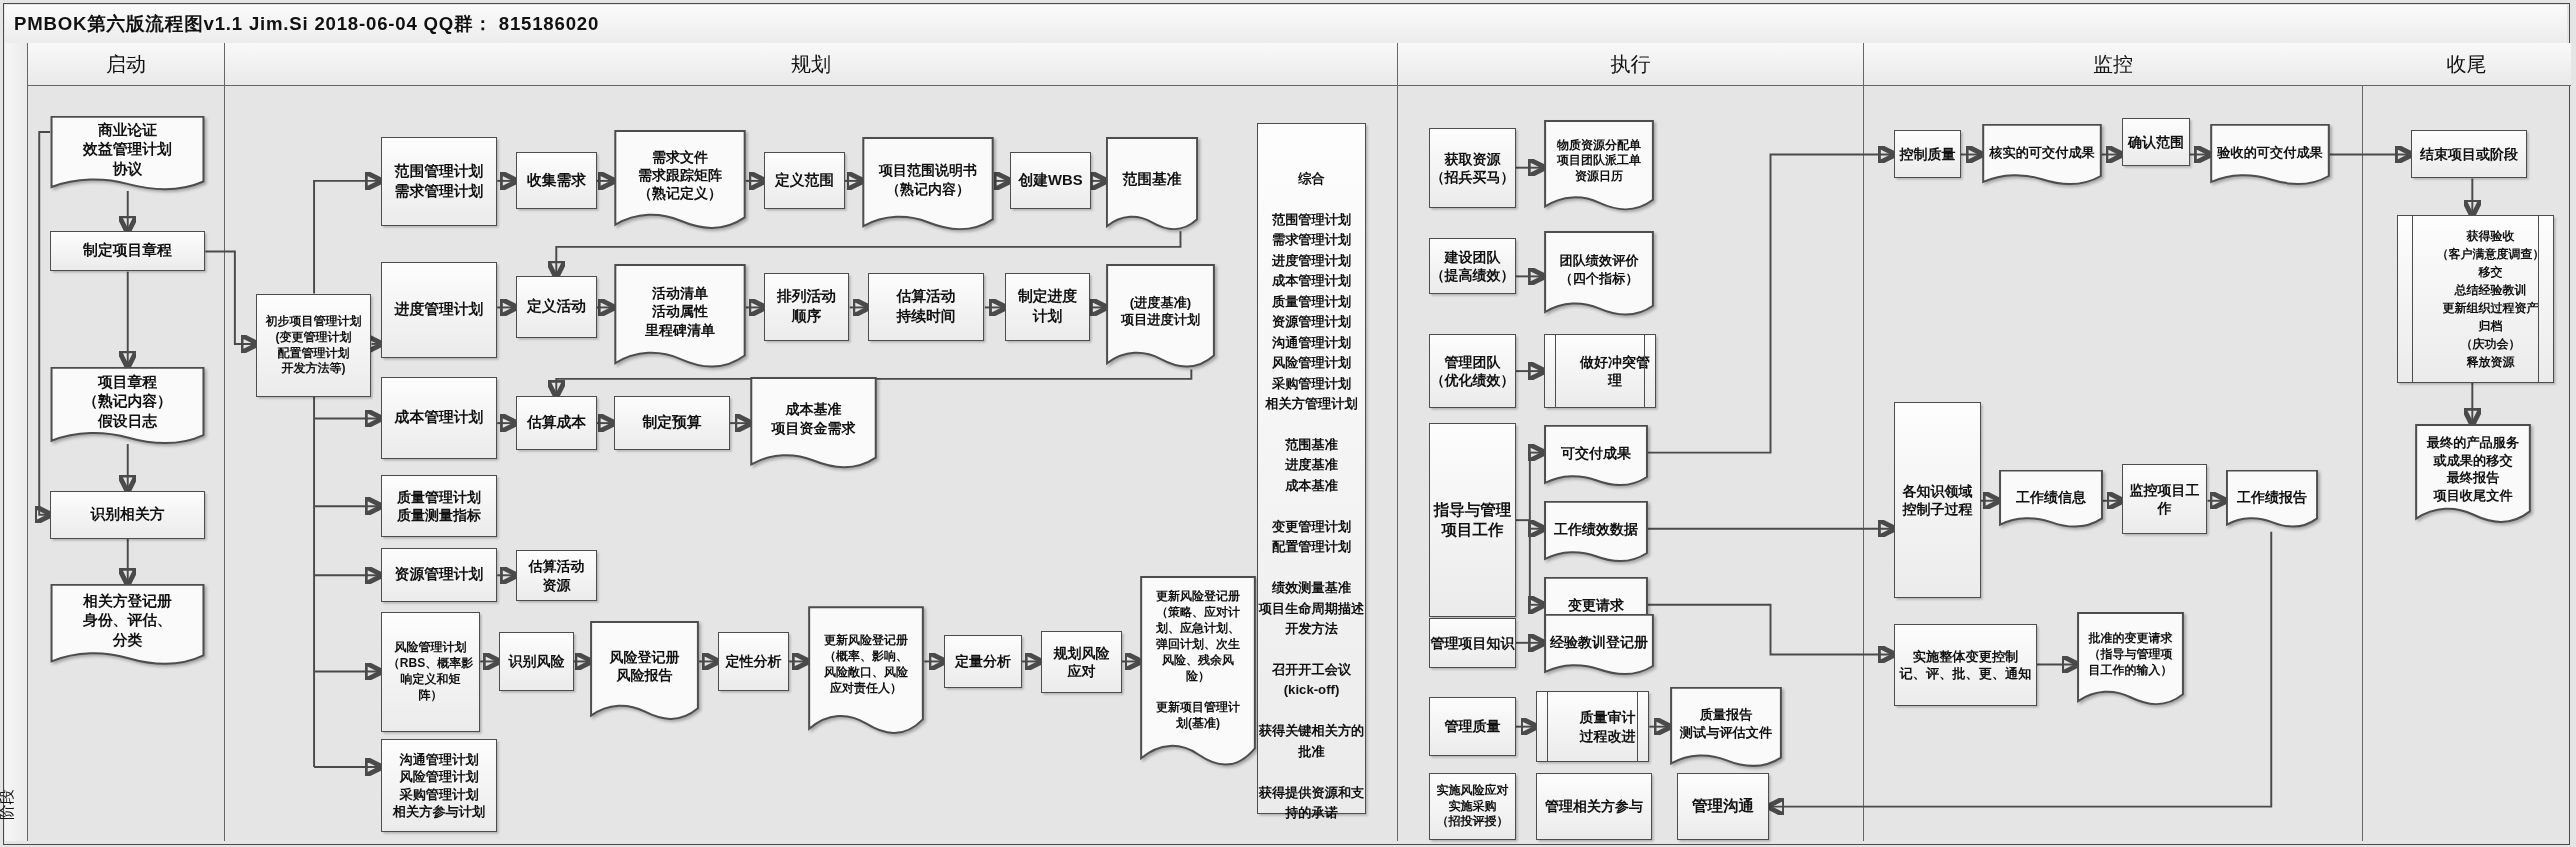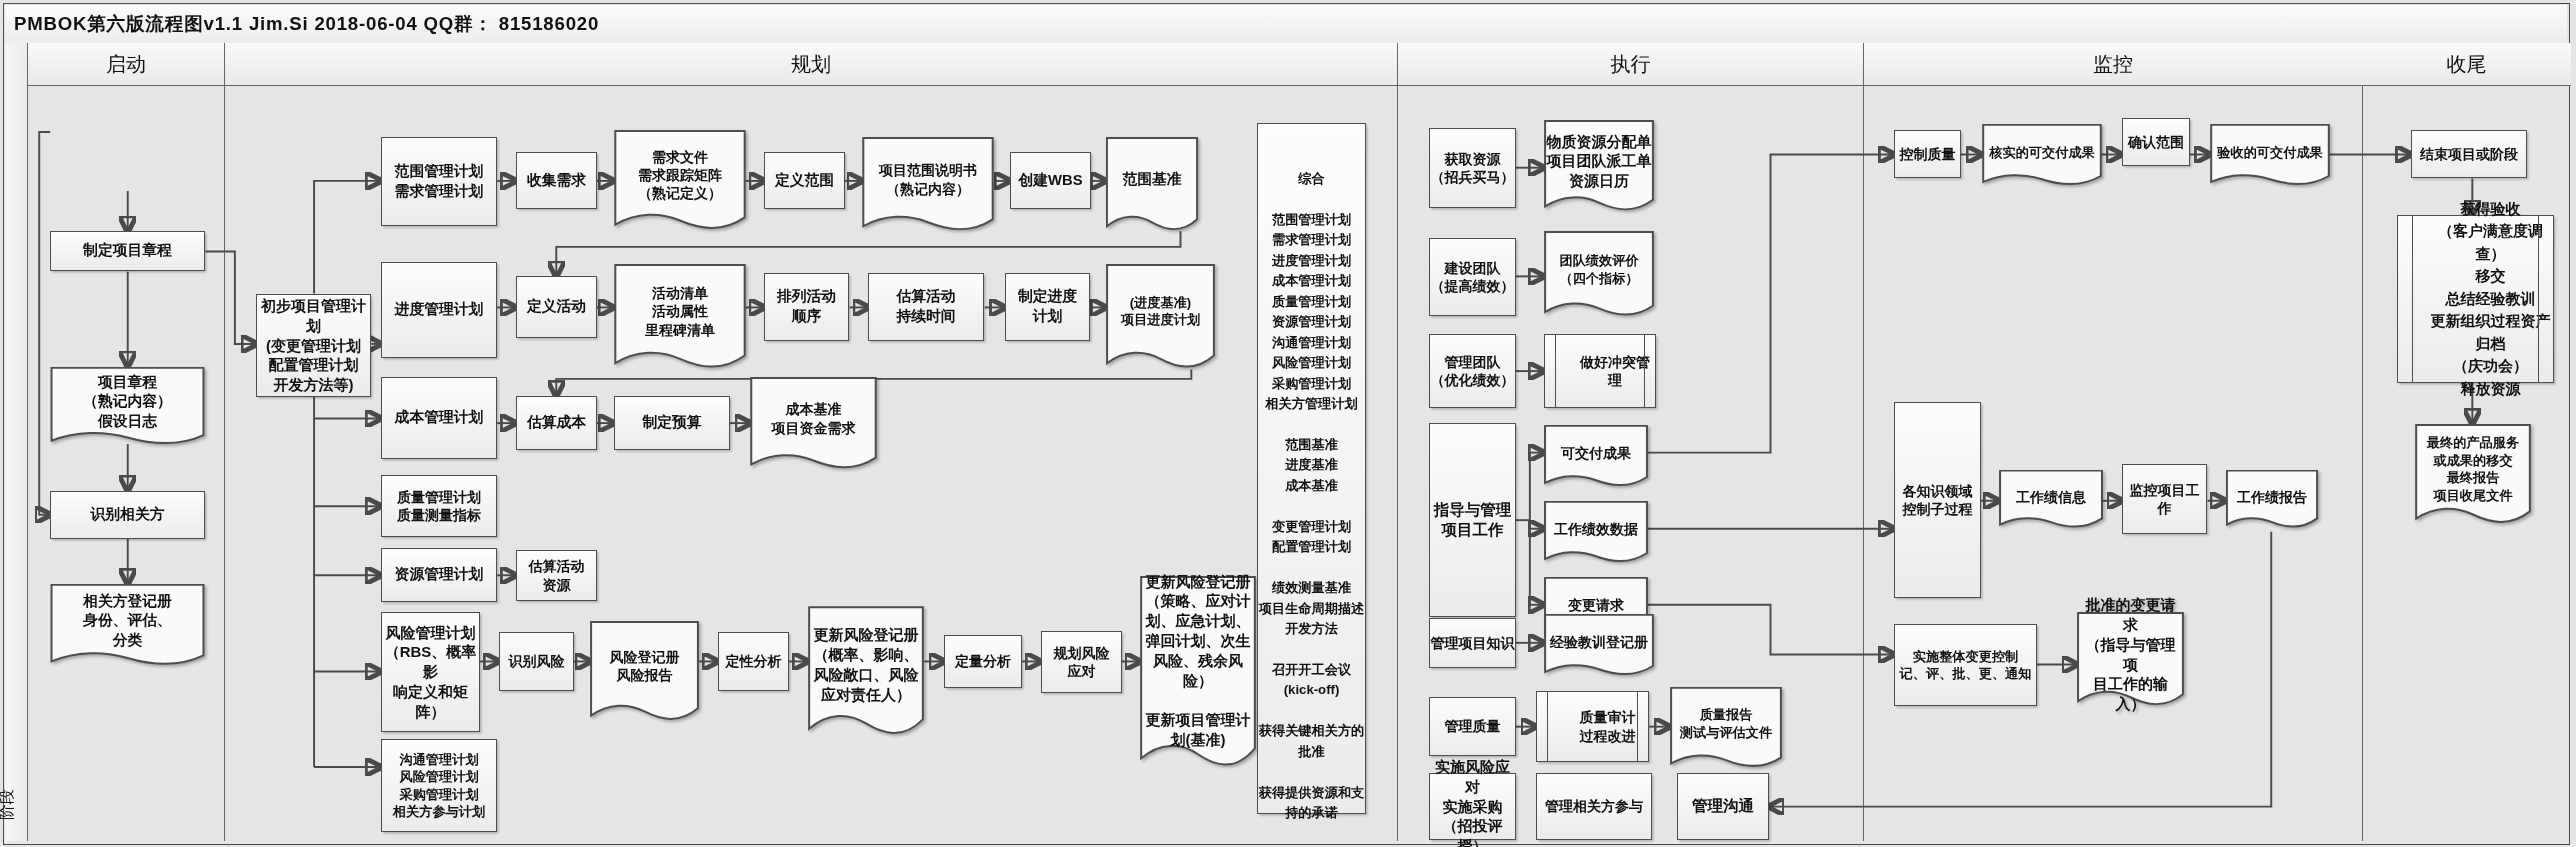--- a/index.html
+++ b/index.html
@@ -23,21 +23,21 @@
   .rect{border:1.6px solid #4d4d4d;background:linear-gradient(#fdfdfd,#ebebeb);
     box-shadow:2.3px 2.3px 2.3px rgba(0,0,0,0.25);}
   .pre{border:1.6px solid #4d4d4d;background:linear-gradient(#fdfdfd,#ebebeb);
     box-shadow:2.3px 2.3px 2.3px rgba(0,0,0,0.25);padding-left:30px;}
   .pre::before,.pre::after{content:"";position:absolute;top:0;bottom:0;width:0;border-left:1.6px solid #4d4d4d;}
   .pre::before{left:9%;} .pre::after{right:9%;}
   .doc{filter:drop-shadow(2.3px 2.3px 1.6px rgba(0,0,0,0.28));}
   .doc svg.docshape{position:absolute;left:0;top:0;width:100%;height:100%;}
   .doc .lbl{position:absolute;left:2%;right:2%;top:0;bottom:13%;display:flex;align-items:center;
     justify-content:center;text-align:center;white-space:pre-line;}
-  .f16{font-size:15px;} .f17{font-size:13.2px;} .f18{font-size:14px;} .f20{font-size:15.5px;}
+  .f16{font-size:12px;} .f17{font-size:13.2px;} .f18{font-size:14px;} .f20{font-size:15.5px;}
   #zonghe{align-items:flex-start;padding-top:45px;line-height:1.55;font-size:13.2px;}
   #z2box{line-height:1.5;}
   #wires{position:absolute;left:0;top:0;width:2576px;height:847px;pointer-events:none;}
   #wires path{stroke:#4a4a4a;stroke-width:2.5;fill:none;}
 </style>
 </head>
 <body>
 
 <div id="canvas">
   <div id="frame"></div>
@@ -129,20 +129,28 @@
       <path d="M3000,199 H3105" marker-end="url(#ah)"></path>
     <path d="M2551,645 H2574" marker-end="url(#ah)"></path>
       <path d="M2708,645 H2733" marker-end="url(#ah)"></path>
     <path d="M2843,645 H2866" marker-end="url(#ah)"></path>
     <path d="M2925,685 V1039 H2278" marker-end="url(#ah)"></path>
     <path d="M2623,856 H2675" marker-end="url(#ah)"></path>
     <path d="M3184,230 V277" marker-end="url(#ah)"></path>
     <path d="M3184,493 V546" marker-end="url(#ah)"></path>
   </svg>
 
+  <div class="node doc" style="left:50px;top:116px;width:155px;height:78px;">
+    <svg class="docshape" viewBox="0 0 100 100" preserveAspectRatio="none">
+        <path d="M1,1 H99 V84 C82,99 65,95 50,87 C35,79 17,79 1,91 Z" fill="#fafafa" stroke="#4d4d4d" vector-effect="non-scaling-stroke" stroke-width="2"></path>
+      </svg>
+    <div class="lbl">商业论证
+效益管理计划
+协议</div>
+  </div>
   <div class="node rect" style="left:50px;top:231px;width:155px;height:40px;"><span>制定项目章程</span></div>
   <div class="node doc" style="left:50px;top:367px;width:155px;height:81px;">
     <svg class="docshape" viewBox="0 0 100 100" preserveAspectRatio="none">
         <path d="M1,1 H99 V84 C82,99 65,95 50,87 C35,79 17,79 1,91 Z" fill="#fafafa" stroke="#4d4d4d" vector-effect="non-scaling-stroke" stroke-width="2"></path>
       </svg>
     <div class="lbl">项目章程
 （熟记内容）
 假设日志</div>
   </div>
   <div class="node rect" style="left:50px;top:491px;width:155px;height:48px;"><span>识别相关方</span></div>
@@ -309,21 +317,21 @@
   <div class="node rect f18" style="left:1429px;top:128px;width:87px;height:80px;"><span>获取资源
 （招兵买马）</span></div>
   <div class="node doc f16" style="left:1544px;top:120px;width:110px;height:95px;">
     <svg class="docshape" viewBox="0 0 100 100" preserveAspectRatio="none">
         <path d="M1,1 H99 V84 C82,99 65,95 50,87 C35,79 17,79 1,91 Z" fill="#fafafa" stroke="#4d4d4d" vector-effect="non-scaling-stroke" stroke-width="2"></path>
       </svg>
     <div class="lbl">物质资源分配单
 项目团队派工单
 资源日历</div>
   </div>
-  <div class="node rect f18" style="left:1429px;top:238px;width:87px;height:78px;"><span>建设团队
+  <div class="node rect f18" style="left:1429px;top:238px;width:87px;height:56px;"><span>建设团队
 （提高绩效）</span></div>
   <div class="node doc f17" style="left:1544px;top:231px;width:110px;height:89px;">
     <svg class="docshape" viewBox="0 0 100 100" preserveAspectRatio="none">
         <path d="M1,1 H99 V84 C82,99 65,95 50,87 C35,79 17,79 1,91 Z" fill="#fafafa" stroke="#4d4d4d" vector-effect="non-scaling-stroke" stroke-width="2"></path>
       </svg>
     <div class="lbl">团队绩效评价
 （四个指标）</div>
   </div>
   <div class="node rect f18" style="left:1429px;top:334px;width:87px;height:74px;"><span>管理团队
 （优化绩效）</span></div>

